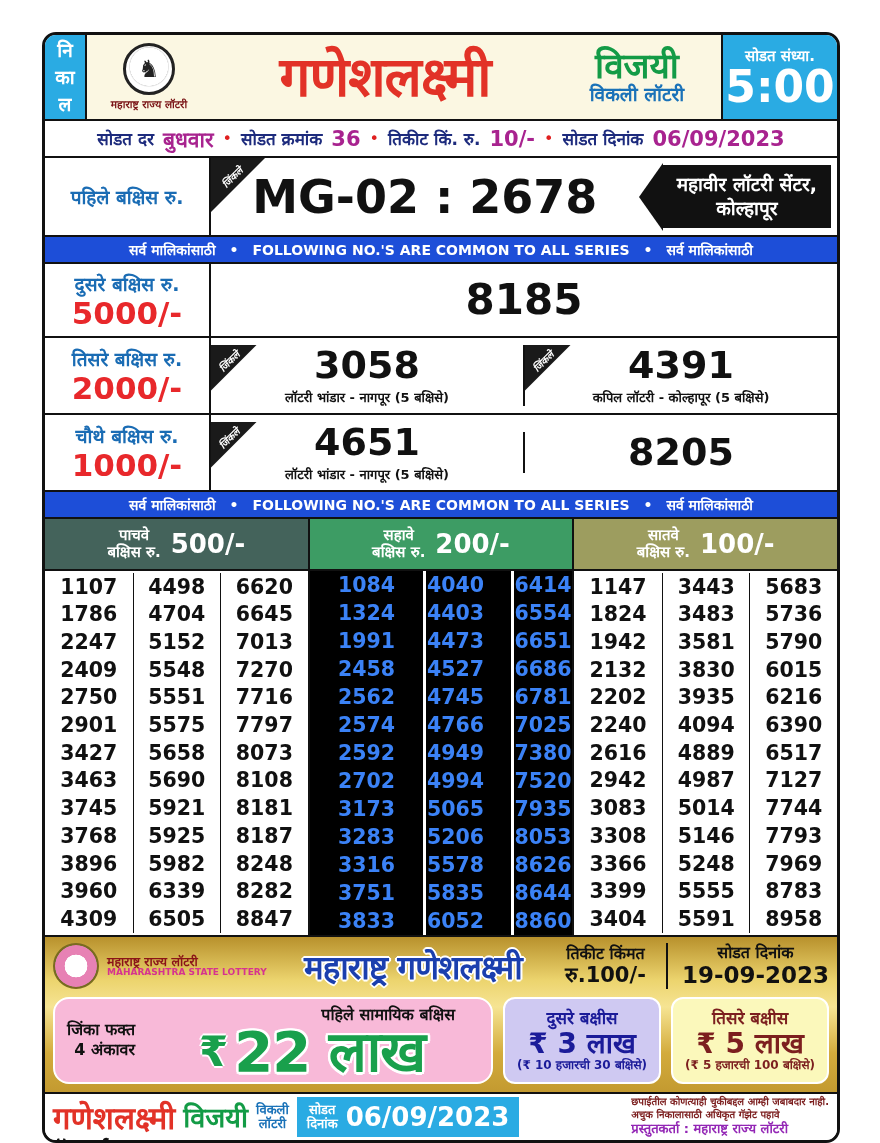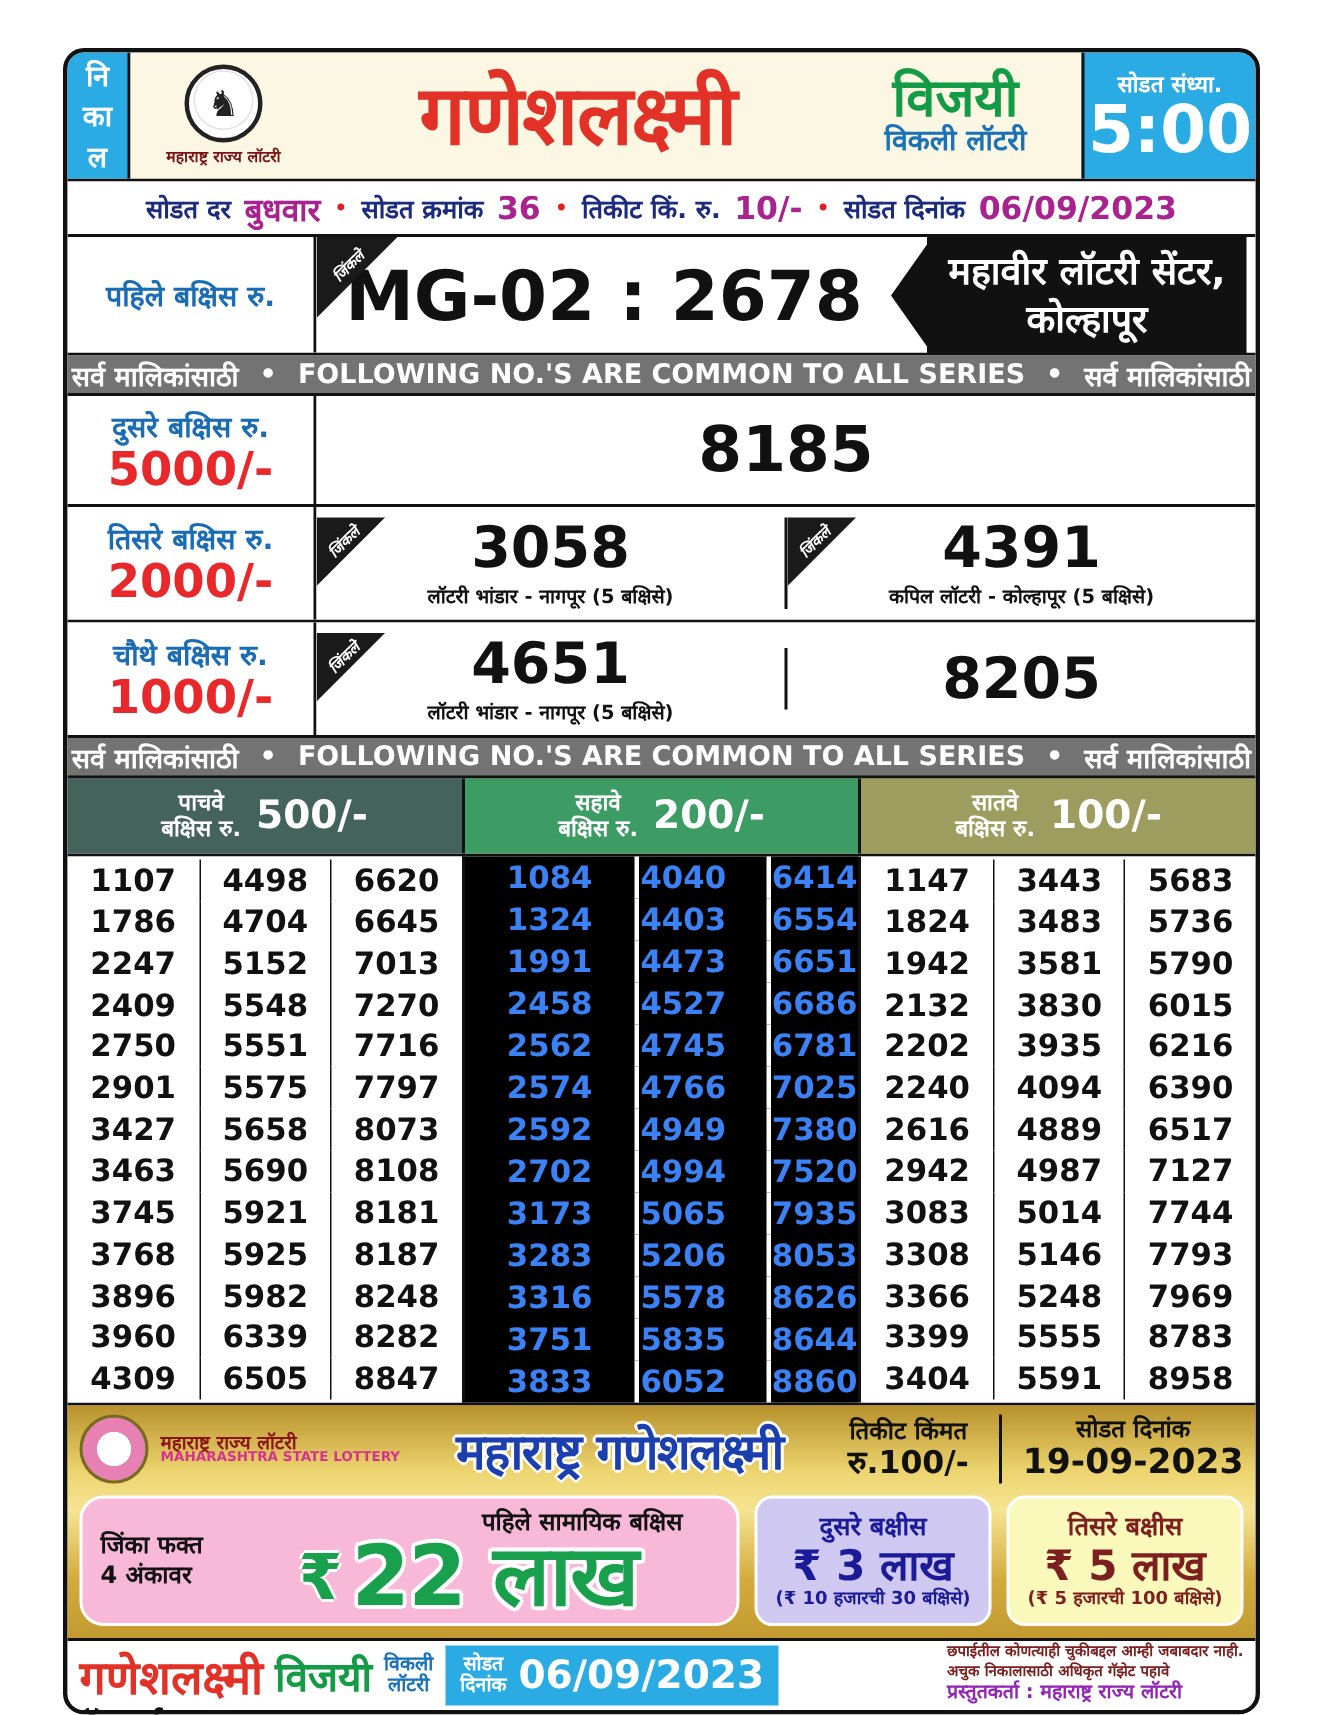--- a/index.html
+++ b/index.html
@@ -54,30 +54,30 @@
   .row2 { height:74px; }
   .row34 { height:77px; }
   .ribbon { position:absolute; top:0; left:0; width:54px; height:54px;
     background:#1a1a1a; clip-path:polygon(0 0,100% 0,0 100%); }
   .ribbon span { position:absolute; top:12px; left:-10px; width:62px; text-align:center;
     transform:rotate(-45deg); color:#fff; font-size:10px; font-style:italic; font-weight:bold; }
   .first-num { flex:1; text-align:center; font-weight:bold; font-size:46px; letter-spacing:0; color:#111; }
   .seller-box-wrap { display:flex; align-items:center; margin-right:6px; }
   .arrow-left { width:0; height:0; border-top:34px solid transparent; border-bottom:34px solid transparent;
     border-right:24px solid #111; }
-  .seller-box { background:#111; color:#fff; font-weight:bold; font-size:25px; text-align:center;
+  .seller-box { background:#111; color:#fff; font-weight:bold; font-size:19px; text-align:center;
     padding:8px 14px; line-height:1.25; }
   .big-num { font-weight:bold; font-size:42px; color:#111; line-height:1; }
   .half { flex:1; position:relative; display:flex; flex-direction:column; align-items:center; justify-content:center; }
   .half + .half { border-left:2.5px solid #111; }
   .half .num { font-weight:bold; font-size:38px; color:#111; line-height:1.1; }
   .half .sel { font-weight:bold; font-size:13px; color:#111; margin-top:2px; }
   
-  .strip { height:27px; background:#737373; color:#fff; display:flex; align-items:center;
-    justify-content:center; gap:14px; font-weight:bold; font-size:18px; border-bottom:2.5px solid #111; }
+  .strip { height:27px; background:#1d4ed8; color:#fff; display:flex; align-items:center;
+    justify-content:center; gap:14px; font-weight:bold; font-size:14px; border-bottom:2.5px solid #111; }
   
   .theads { display:flex; height:52px; border-bottom:2px solid #111; }
   .thead { flex:1; display:flex; align-items:center; justify-content:center; gap:10px; color:#fff; }
   .thead + .thead { border-left:2.5px solid #111; }
   .thead .tl { text-align:center; font-weight:bold; font-size:15px; line-height:1.15; }
   .thead .ta { font-weight:bold; font-size:26px; }
   .grids { display:flex; border-bottom:2.5px solid #111; }
   .num-grid { flex:1; display:grid; grid-template-rows:repeat(13,1fr); grid-auto-flow:column;
     grid-auto-columns:1fr; height:364px; padding:2px 0; background:#fff; }
   .num-grid + .num-grid { border-left:2.5px solid #111; }
@@ -104,21 +104,21 @@
   .promo-special .s2 { color:#0d7a3c; font-weight:bold; font-size:19px; }
   .promo-price { text-align:center; line-height:1.2; margin:0 6px; }
   .promo-price .p1 { color:#111; font-weight:bold; font-size:16px; }
   .promo-price .p2 { color:#111; font-weight:bold; font-size:21px; }
   .vdiv { width:2px; height:46px; background:#111; margin:0 6px; }
   .promo-date { text-align:center; line-height:1.2; }
   .promo-date .d1 { color:#111; font-weight:bold; font-size:16px; }
   .promo-date .d2 { color:#111; font-weight:bold; font-size:23px; }
   .promo-bottom { display:flex; gap:10px; margin-top:7px; align-items:stretch; }
   .pink-box { flex:1; background:#f8b9d8; border:2px solid #fff; border-radius:16px;
-    display:flex; align-items:center; padding:4px 12px; gap:10px; }
+    display:flex; align-items:center; padding:4px 12px; gap:10px;text-align:right; }
   .win-only { color:#111; font-weight:bold; font-size:16px; line-height:1.25; white-space:nowrap; }
   .pink-right { flex:1; display:flex; flex-direction:column; align-items:center; }
   .pink-cap { color:#111; font-weight:bold; font-size:16px; align-self:flex-end; margin-right:24px; }
   .amount-row { display:flex; align-items:center; gap:6px; }
   .rupee { color:#19a04c; font-weight:bold; font-size:42px;
     text-shadow:-2px 0 #fff,2px 0 #fff,0 -2px #fff,0 2px #fff; }
   .amount-big { color:#19a04c; font-weight:bold; font-size:56px; line-height:0.95; letter-spacing:-1px;
     text-shadow:-2.5px 0 #fff,2.5px 0 #fff,0 -2.5px #fff,0 2.5px #fff,-2px -2px #fff,2px 2px #fff,-2px 2px #fff,2px -2px #fff; }
   .side-box { width:158px; border-radius:12px; border:2px solid #fff; display:flex; flex-direction:column;
     align-items:center; justify-content:center; line-height:1.25; padding:3px 2px; }

